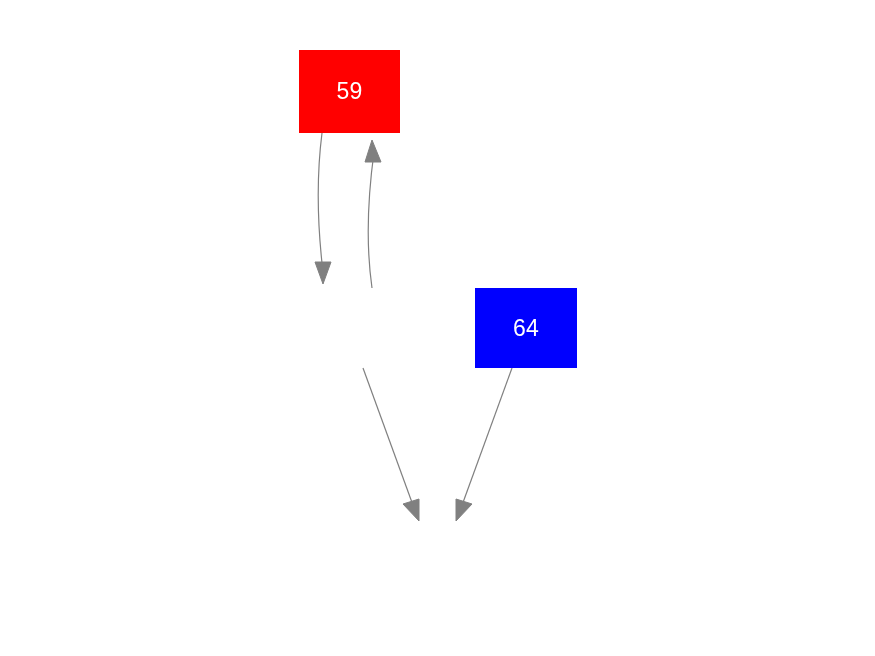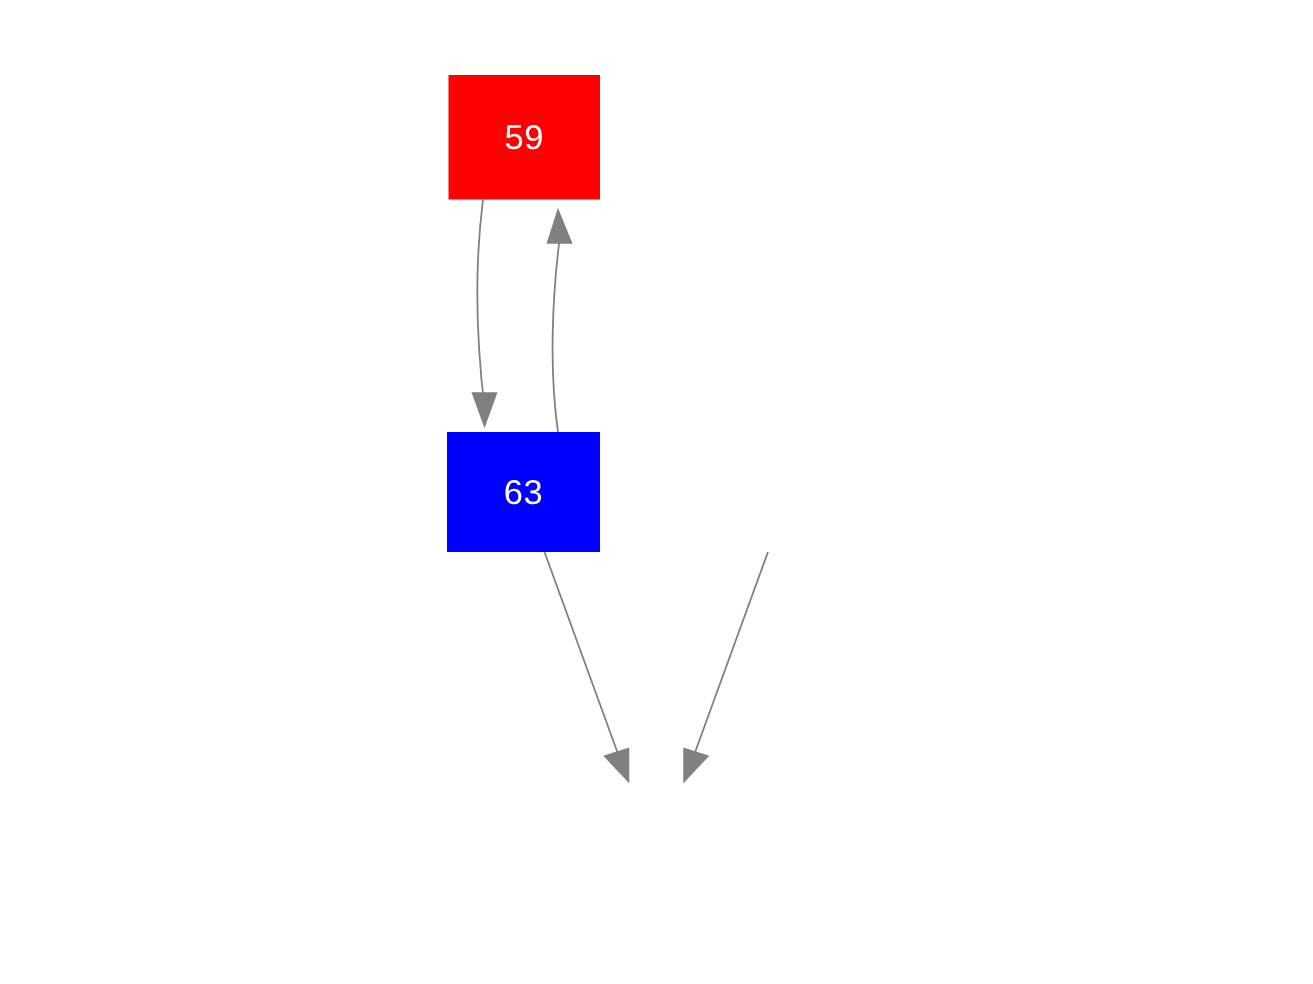--- a/index.html
+++ b/index.html
@@ -65,19 +65,19 @@
     <g>
       <path fill="none" stroke="#808080" stroke-width="1.2" d="M512,368 L461,508"></path>
       <polygon fill="#808080" stroke="#808080" stroke-width="1" points="456,521 456,499 472,504"></polygon>
     </g>
   </svg>
 
   <div class="node" id="node-59" style="left: 299px; top: 50px; width: 101px; height: 83px; background: rgb(255, 0, 0); color: rgb(255, 255, 255);">
     <span class="node-label">59</span>
   </div>
 
-  <div class="node" id="node-63" style="left: 298px; top: 288px; width: 102px; height: 80px; background: rgb(0, 0, 255); color: rgb(255, 255, 255);">
-    <span class="node-label">63</span>
+
+  <div class="node" id="node-64" style="left: 475px; top: 288px; width: 102px; height: 80px; background: rgb(0, 0, 255); color: rgb(255, 255, 255);">
+    <span class="node-label">64</span>
   </div>
-
 
 
 </div>
 
 </body></html>

